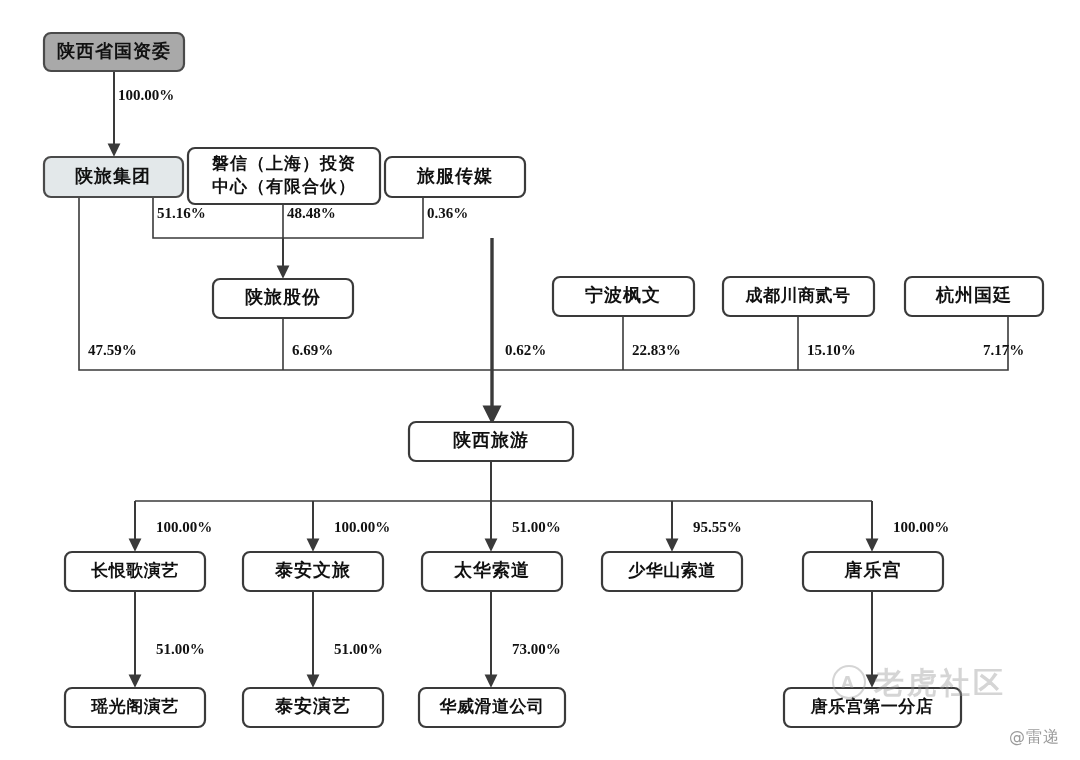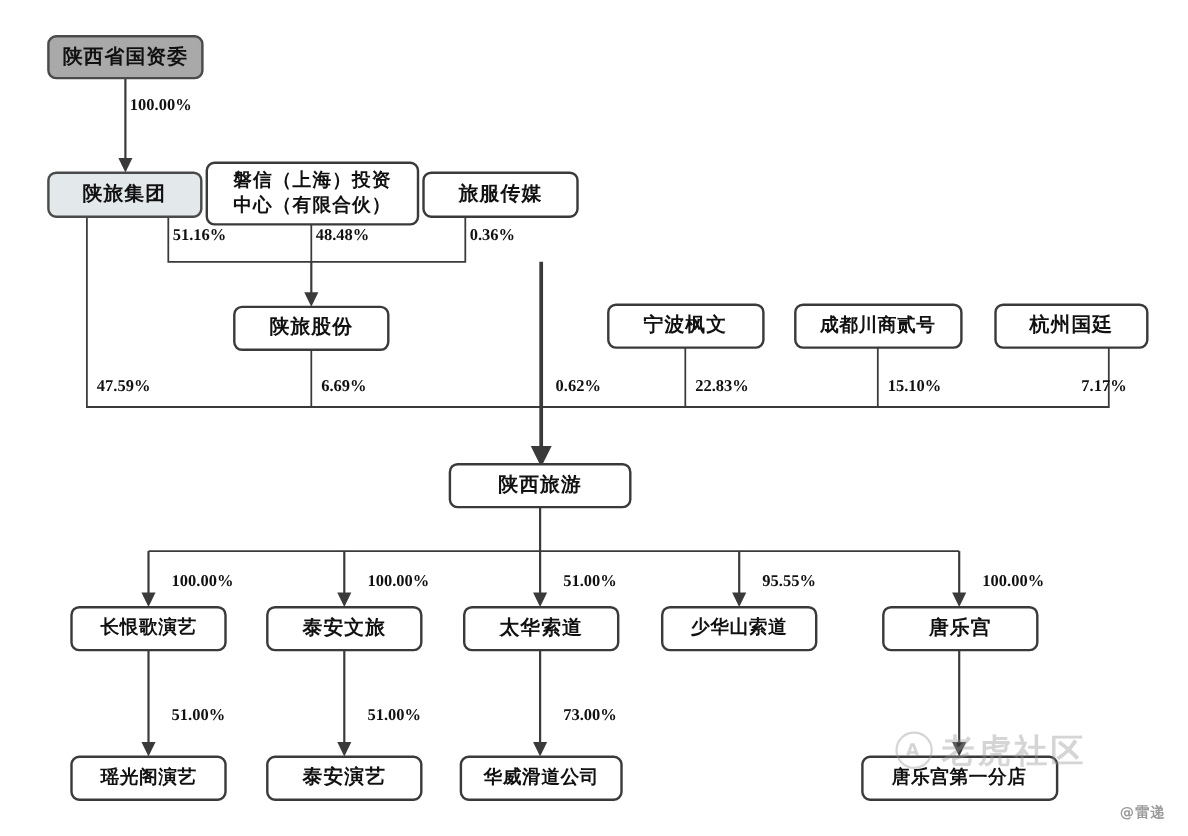--- a/index.html
+++ b/index.html
@@ -67,21 +67,21 @@
   .pct-label {
     font-family: "Liberation Serif", "DejaVu Serif", serif;
     font-size: 15px;
     font-weight: 700;
     fill: #111111;
     text-anchor: start;
     dominant-baseline: middle;
   }
   .wm-community {
     position: absolute;
-    right: 92px;
+    right: 74px;
     bottom: 56px;
     font-family: "DejaVu Sans", "Liberation Sans", sans-serif;
     font-size: 30px;
     font-weight: 700;
     color: rgba(150,150,150,0.40);
     letter-spacing: 3px;
     white-space: nowrap;
     pointer-events: none;
   }
   .wm-circle {
@@ -102,22 +102,22 @@
     transform: translateY(-50%);
     text-align: center;
     font-size: 16px;
     color: rgba(150,150,150,0.40);
   }
   .wm-handle {
     position: absolute;
     right: 20px;
     bottom: 12px;
     font-family: "DejaVu Sans", "Liberation Sans", sans-serif;
-    font-size: 13px;
-    font-weight: 700;
+    font-size: 16px;
+    font-weight: 400;
     color: rgba(120,120,120,0.75);
     letter-spacing: 1px;
     white-space: nowrap;
     pointer-events: none;
   }
 </style>
 </head>
 <body>
 
 <div id="chart-root">

